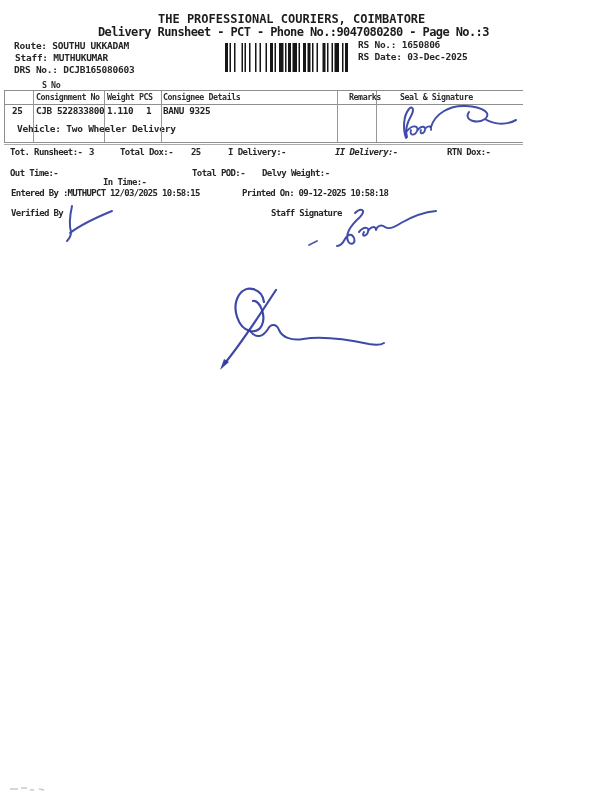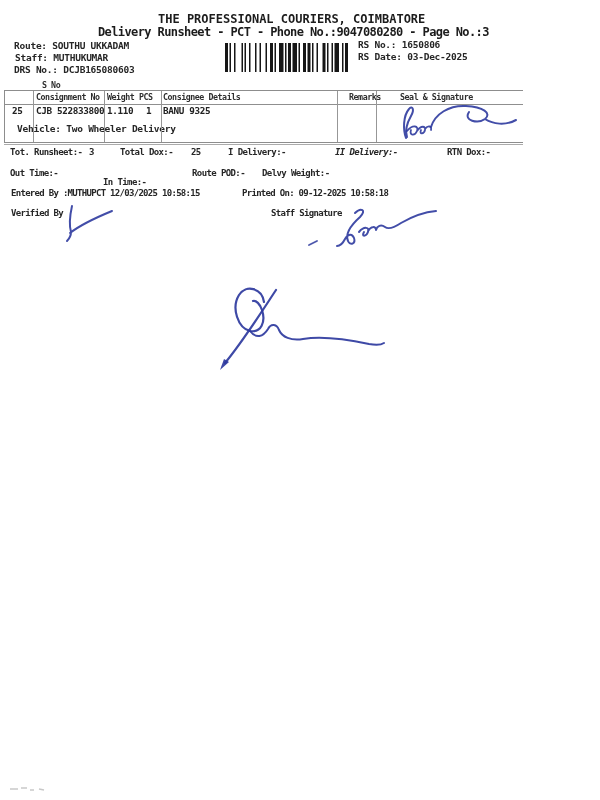--- a/index.html
+++ b/index.html
@@ -111,21 +111,21 @@
   <div class="t sum" style="left:10px;top:148px;">Tot. Runsheet:-</div>
   <div class="t sum" style="left:89px;top:148px;">3</div>
   <div class="t sum" style="left:120px;top:148px;">Total Dox:-</div>
   <div class="t sum" style="left:191px;top:148px;">25</div>
   <div class="t sum" style="left:228px;top:148px;">I Delivery:-</div>
   <div class="t sum" style="left:335px;top:148px;font-style:italic;">II Delivery:-</div>
   <div class="t sum" style="left:447px;top:148px;">RTN Dox:-</div>
 
   <div class="t sum" style="left:10px;top:169px;">Out Time:-</div>
   <div class="t sum" style="left:103px;top:178px;">In Time:-</div>
-  <div class="t sum" style="left:192px;top:169px;">Route POD:-</div>
+  <div class="t sum" style="left:192px;top:169px;">Total POD:-</div>
   <div class="t sum" style="left:262px;top:169px;">Delvy Weight:-</div>
 
   <div class="t foot" style="left:11px;top:189px;">Entered By :MUTHUPCT 12/03/2025 10:58:15</div>
   <div class="t foot" style="left:242px;top:189px;">Printed On: 09-12-2025 10:58:18</div>
 
   <div class="t foot" style="left:11px;top:209px;">Verified By</div>
   <div class="t foot" style="left:271px;top:209px;">Staff Signature</div>
 
   <svg class="svgabs" style="left:58px;top:198px;" width="60" height="50" viewBox="0 0 60 50">
     <path fill="none" stroke-width="2" stroke-linecap="round" stroke-linejoin="round" opacity="0.9" d="M14,8 C12,17 11,27 13,34 C13,38 11,41 9,43 M12,35 C21,28 37,20 54,13" stroke="#2e3a9e"></path>

